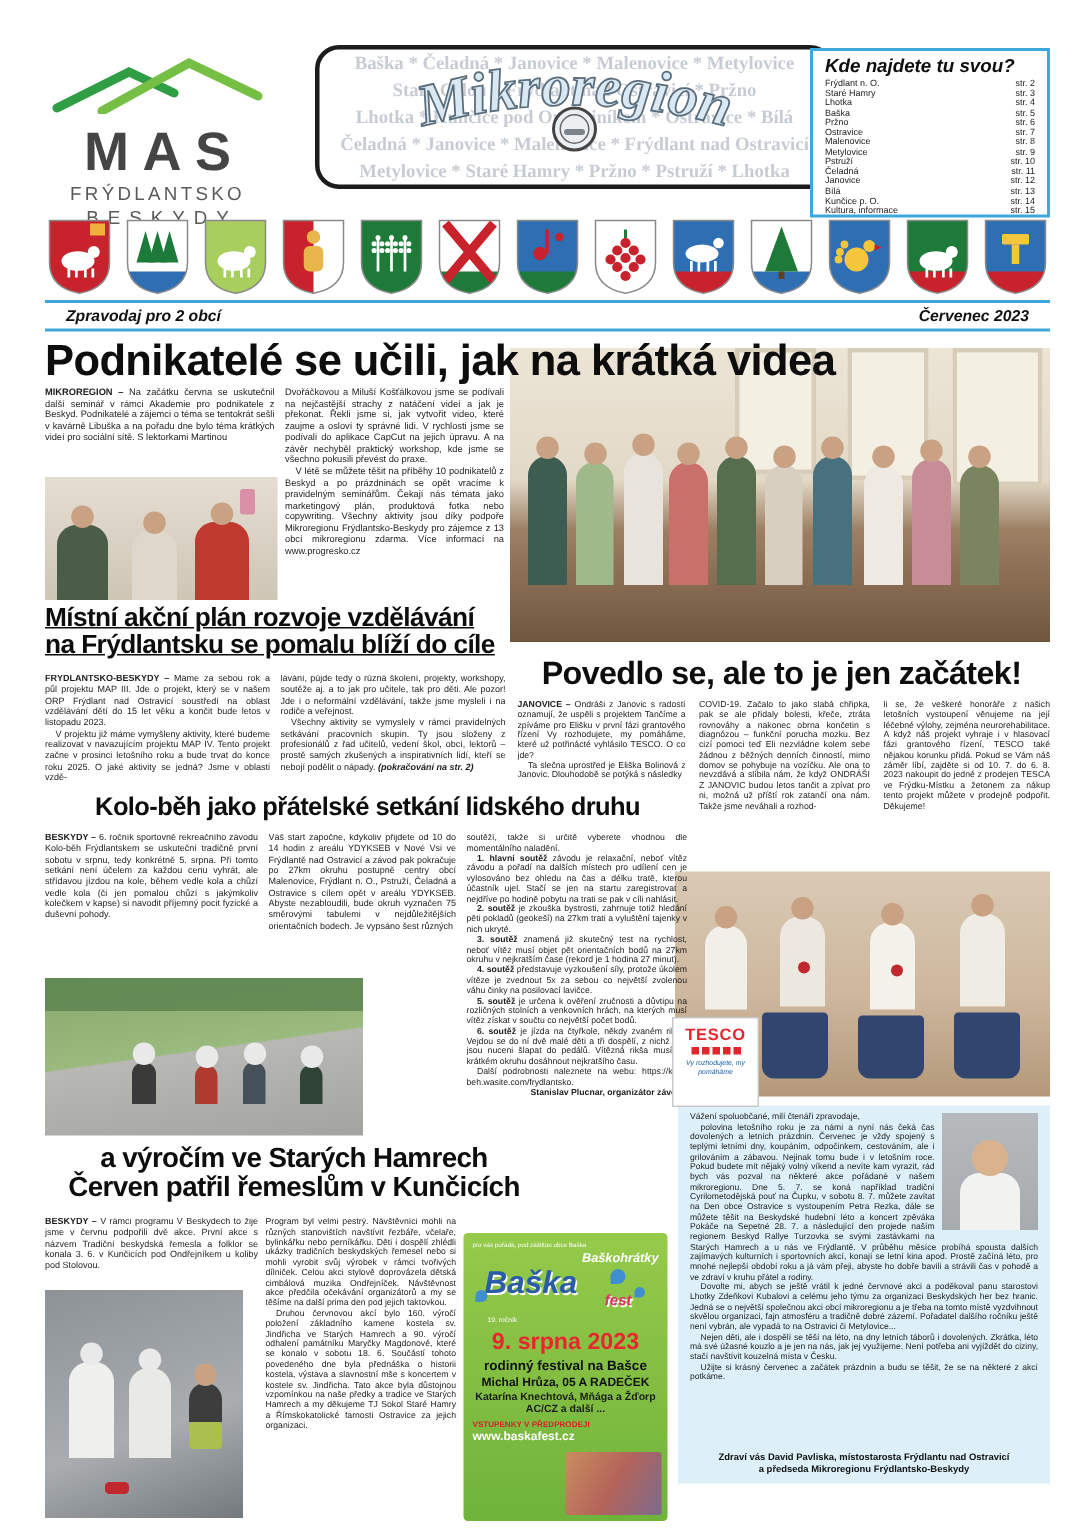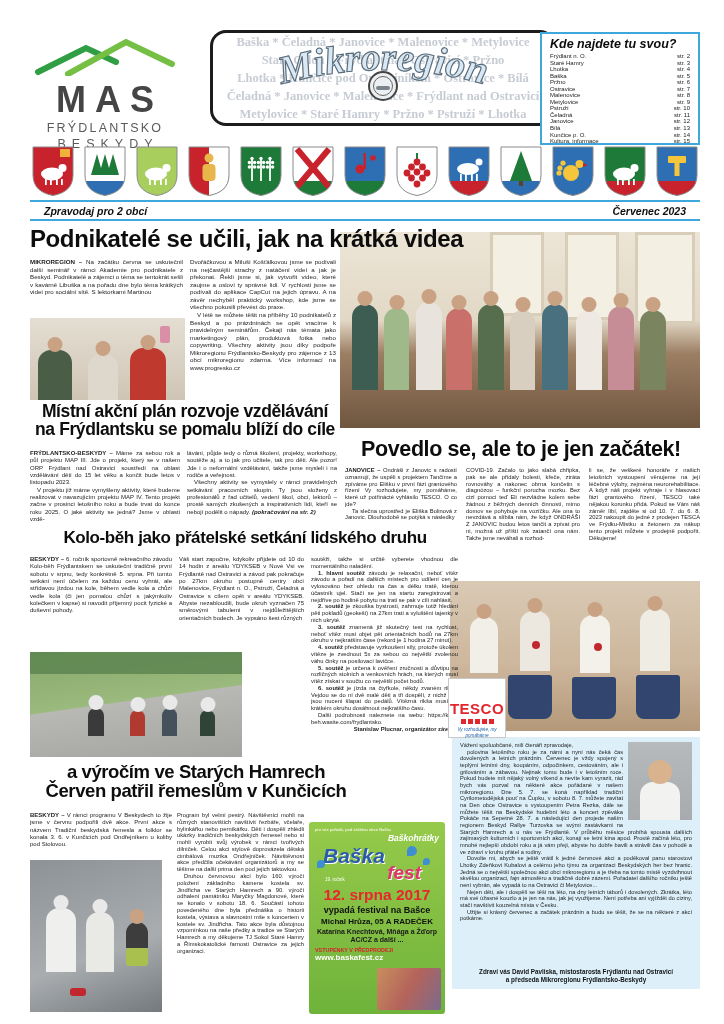--- a/index.html
+++ b/index.html
@@ -51,40 +51,40 @@
   .win { background:#f4efe3; border:3px solid #d8cdb9; }
   .skirt { background:#31456e; border-radius:3px 3px 8px 8px; }
 
   .photo-cafe   { left:340px; top:232px; width:360px; height:196px; background:linear-gradient(#ece5d6 0%,#e2d8c6 45%,#9c7f63 62%,#6f563f 100%); z-index:1; }
   .photo-selfie { left:30px;  top:318px; width:155px; height:82px;  background:linear-gradient(#e4ded2,#cfc5b5); }
   .photo-bike   { left:30px;  top:652px; width:212px; height:105px; background:linear-gradient(172deg,#86a96a 0%,#9bba7d 46%,#b8b8b4 47%,#a3a39f 100%); }
   .photo-folk   { left:450px; top:581px; width:250px; height:150px; background:linear-gradient(#d9c9b4 0%,#cdb79d 55%,#b49879 100%); }
   .photo-bee    { left:30px;  top:860px; width:132px; height:152px; background:linear-gradient(160deg,#8d9296 0%,#a9adb0 60%,#74797d 100%); }
 
   .tesco { position:absolute; left:448px; top:678px; width:58px; height:60px; background:#fff; border:1px solid #c9c9c9; text-align:center; padding-top:5px; z-index:3; }
-  .tesco .tname { color:#e3262d; font-weight:800; font-size:15px; letter-spacing:0.5px;margin-top:16px; }
+  .tesco .tname { color:#e3262d; font-weight:800; font-size:11px; letter-spacing:0.5px; }
   .tesco .squares { display:flex; justify-content:center; gap:2px; margin:2px 0 3px; }
   .tesco .squares i { width:5px; height:5px; background:#e3262d; display:block; }
   .tesco .ttag { color:#1b5fa8; font-size:4.6px; font-style:italic; line-height:1.2; }
 
   
   .slovo { position:absolute; left:452px; top:737px; width:248px; height:252px; background:#ddf0fa; }
   .slovo .shead { height:19px; background:#aedcf2; display:flex; align-items:center; justify-content:center; font-size:10px; font-weight:bold; font-style:italic; color:#15222b; }
   .slovo .sbody { padding:5px 8px 0; font-size:5.7px; line-height:1.17; text-align:justify; color:#1d1d1d; height:196px; overflow:hidden; }
   .slovo .sbody p + p { text-indent:7px; }
   .chairman { float:right; width:64px; height:78px; margin:0 0 3px 5px; position:relative; overflow:hidden; background:linear-gradient(#b6babd,#a7abae); }
   .slovo .ssig { position:absolute; left:8px; right:8px; bottom:5px; text-align:center; font-weight:bold; font-size:6.3px; line-height:1.25; color:#111; }
 
   
   .ad { position:absolute; left:309px; top:822px; width:136px; height:192px; background:linear-gradient(#96ca4a,#6fb33b); border-radius:3px; padding:5px 6px; text-align:center; overflow:hidden; }
   .ad .tiny { font-size:4.2px; color:#fff; text-align:left; }
   .ad .script { font-size:8.5px; font-style:italic; font-weight:bold; color:#fff; text-align:right; margin-top:1px; }
   .ad .blogo { position:relative; height:40px; margin-top:1px; }
   .ad .baska { font-size:21px; font-weight:800; font-style:italic; color:#2a5caa; text-shadow:1px 1px 0 #fff; position:absolute; left:8px; top:0; }
-  .ad .fest { font-size:19px; font-weight:800; font-style:italic; color:#e0336d; text-shadow:1px 1px 0 #fff; position:absolute; right:18px; top:18px; }
+  .ad .fest { font-size:10px; font-weight:800; font-style:italic; color:#e0336d; text-shadow:1px 1px 0 #fff; position:absolute; right:18px; top:18px; }
   .ad .drop { position:absolute; border-radius:50% 50% 50% 0; background:#3f8fd0; }
   .ad .rocnik { position:absolute; left:10px; top:33px; font-size:4.5px; color:#fff; }
   .ad .date { font-size:15.5px; font-weight:800; color:#e8262d; margin-top:2px; }
   .ad .s1 { font-size:9px; font-weight:800; color:#101010; margin-top:1px; }
   .ad .s2 { font-size:8px; font-weight:bold; color:#101010; margin-top:2px; }
   .ad .s3 { font-size:7px; font-weight:bold; color:#1a1a1a; margin-top:2px; }
   .ad .s4 { font-size:7px; font-weight:bold; color:#1a1a1a; margin-top:1px; }
   .ad .tickets { font-size:5.4px; font-weight:bold; color:#d5242a; text-align:left; margin-top:4px; }
   .ad .web { font-size:8px; font-weight:bold; color:#fff; text-align:left; cursor:pointer; }
   .ad .adphoto { position:absolute; right:4px; bottom:4px; width:64px; height:42px; background:linear-gradient(120deg,#c98e5f,#b4645a 50%,#7c6a8e); border-radius:2px; }
@@ -400,36 +400,36 @@
     <div class="person" style="left:76px;top:70px;width:26px;height:88px;background:#e8e4dd;"></div>
     <div class="person" style="left:106px;top:76px;width:26px;height:82px;background:#c9706a;"></div>
     <div class="person" style="left:138px;top:72px;width:26px;height:86px;background:#566e4e;"></div>
     <div class="person" style="left:170px;top:78px;width:25px;height:80px;background:#d9cfc0;"></div>
     <div class="person" style="left:202px;top:72px;width:26px;height:86px;background:#49707e;"></div>
     <div class="person" style="left:236px;top:78px;width:26px;height:80px;background:#eee9e2;"></div>
     <div class="person" style="left:268px;top:74px;width:26px;height:84px;background:#c78d96;"></div>
     <div class="person" style="left:300px;top:78px;width:26px;height:80px;background:#7a8560;"></div>
   </div>
 
-  <div class="hl" style="left:30px;top:226px;width:540px;font-size:24px;z-index:2;">Podnikatelé se učili, jak na krátká videa</div>
+  <div class="hl" style="left:30px;top:226px;width:540px;font-size:29px;z-index:2;">Podnikatelé se učili, jak na krátká videa</div>
   <div class="tcol" style="left:30px;top:258px;width:153px;height:58px;">
       <p><b>MIKROREGION –</b> Na začátku června se uskutečnil další seminář v rámci Akademie pro podnikatele z Beskyd. Podnikatelé a zájemci o téma se tentokrát sešli v kavárně Libuška a na pořadu dne bylo téma krátkých videí pro sociální sítě. S lektorkami Martinou</p>
     </div>
   <div class="photo photo-selfie">
     <div class="person" style="left:8px;top:32px;width:34px;height:50px;background:#4a5d46;"></div>
     <div class="person" style="left:58px;top:36px;width:30px;height:46px;background:#ded8cc;"></div>
     <div class="person" style="left:100px;top:30px;width:36px;height:52px;background:#c0392f;"></div>
     <div style="left:130px;top:8px;width:10px;height:17px;background:#d98fa6;border-radius:2px;"></div>
   </div>
   <div class="tcol" style="left:190px;top:258px;width:146px;height:164px;">
       <p>Dvořáčkovou a Miluší Košťálkovou jsme se podívali na nejčastější strachy z natáčení videí a jak je překonat. Řekli jsme si, jak vytvořit video, které zaujme a osloví ty správné lidi. V rychlosti jsme se podívali do aplikace CapCut na jejich úpravu. A na závěr nechyběl praktický workshop, kde jsme se všechno pokusili převést do praxe.</p>
       <p>V létě se můžete těšit na příběhy 10 podnikatelů z Beskyd a po prázdninách se opět vracíme k pravidelným seminářům. Čekají nás témata jako marketingový plán, produktová fotka nebo copywriting. Všechny aktivity jsou díky podpoře Mikroregionu Frýdlantsko-Beskydy pro zájemce z 13 obcí mikroregionu zdarma. Více informací na www.progresko.cz</p>
     </div>
 
-  <div class="hl" style="left:30px;top:402px;width:310px;font-size:17.5px;text-align:center;">
+  <div class="hl" style="left:30px;top:402px;width:310px;font-size:17.5px;text-align:left;text-decoration:underline;">
     <div>Místní akční plán rozvoje vzdělávání</div>
     <div>na Frýdlantsku se pomalu blíží do cíle</div>
   </div>
   <div class="tcol" style="left:30px;top:450px;width:150px;height:80px;font-size:6px;">
       <p><b>FRÝDLANTSKO-BESKYDY –</b> Máme za sebou rok a půl projektu MAP III. Jde o projekt, který se v našem ORP Frýdlant nad Ostravicí soustředí na oblast vzdělávání dětí do 15 let věku a končit bude letos v listopadu 2023.</p>
       <p>V projektu již máme vymyšleny aktivity, které budeme realizovat v navazujícím projektu MAP IV. Tento projekt začne v prosinci letošního roku a bude trvat do konce roku 2025. O jaké aktivity se jedná? Jsme v oblasti vzdě-</p>
     </div>
   <div class="tcol" style="left:187px;top:450px;width:150px;height:80px;font-size:6px;">
       <p>lávání, půjde tedy o různá školení, projekty, workshopy, soutěže aj. a to jak pro učitele, tak pro děti. Ale pozor! Jde i o neformální vzdělávání, takže jsme mysleli i na rodiče a veřejnost.</p>
       <p>Všechny aktivity se vymyslely v rámci pravidelných setkávání pracovních skupin. Ty jsou složeny z profesionálů z řad učitelů, vedení škol, obcí, lektorů – prostě samých zkušených a inspirativních lidí, kteří se nebojí podělit o nápady. <b><i>(pokračování na str. 2)</i></b></p>
@@ -519,22 +519,22 @@
     <div class="tiny">pro vás pořádá, pod záštitou obce Baška</div>
     <div class="script">Baškohrátky</div>
     <div class="blogo">
       <span class="baska">Baška</span>
       <span class="fest">fest</span>
       <span class="drop" style="left:92px;top:2px;width:10px;height:10px;"></span>
       <span class="drop" style="left:108px;top:14px;width:7px;height:7px;"></span>
       <span class="drop" style="left:2px;top:16px;width:8px;height:8px;"></span>
       <span class="rocnik">19. ročník</span>
     </div>
-    <div class="date">12. srpna 2017</div>
-    <div class="s1">vypadá festival na Bašce</div>
+    <div class="date">9. srpna 2023</div>
+    <div class="s1">rodinný festival na Bašce</div>
     <div class="s2">Michal Hrůza, 05 A RADEČEK</div>
     <div class="s3">Katarína Knechtová, Mňága a Žďorp</div>
     <div class="s4">AC/CZ a další ...</div>
     <div class="tickets">VSTUPENKY V PŘEDPRODEJI</div>
     <div class="web">www.baskafest.cz</div>
     <div class="adphoto"></div>
   </div>
 
   <div class="slovo">
     <div class="sbody">

